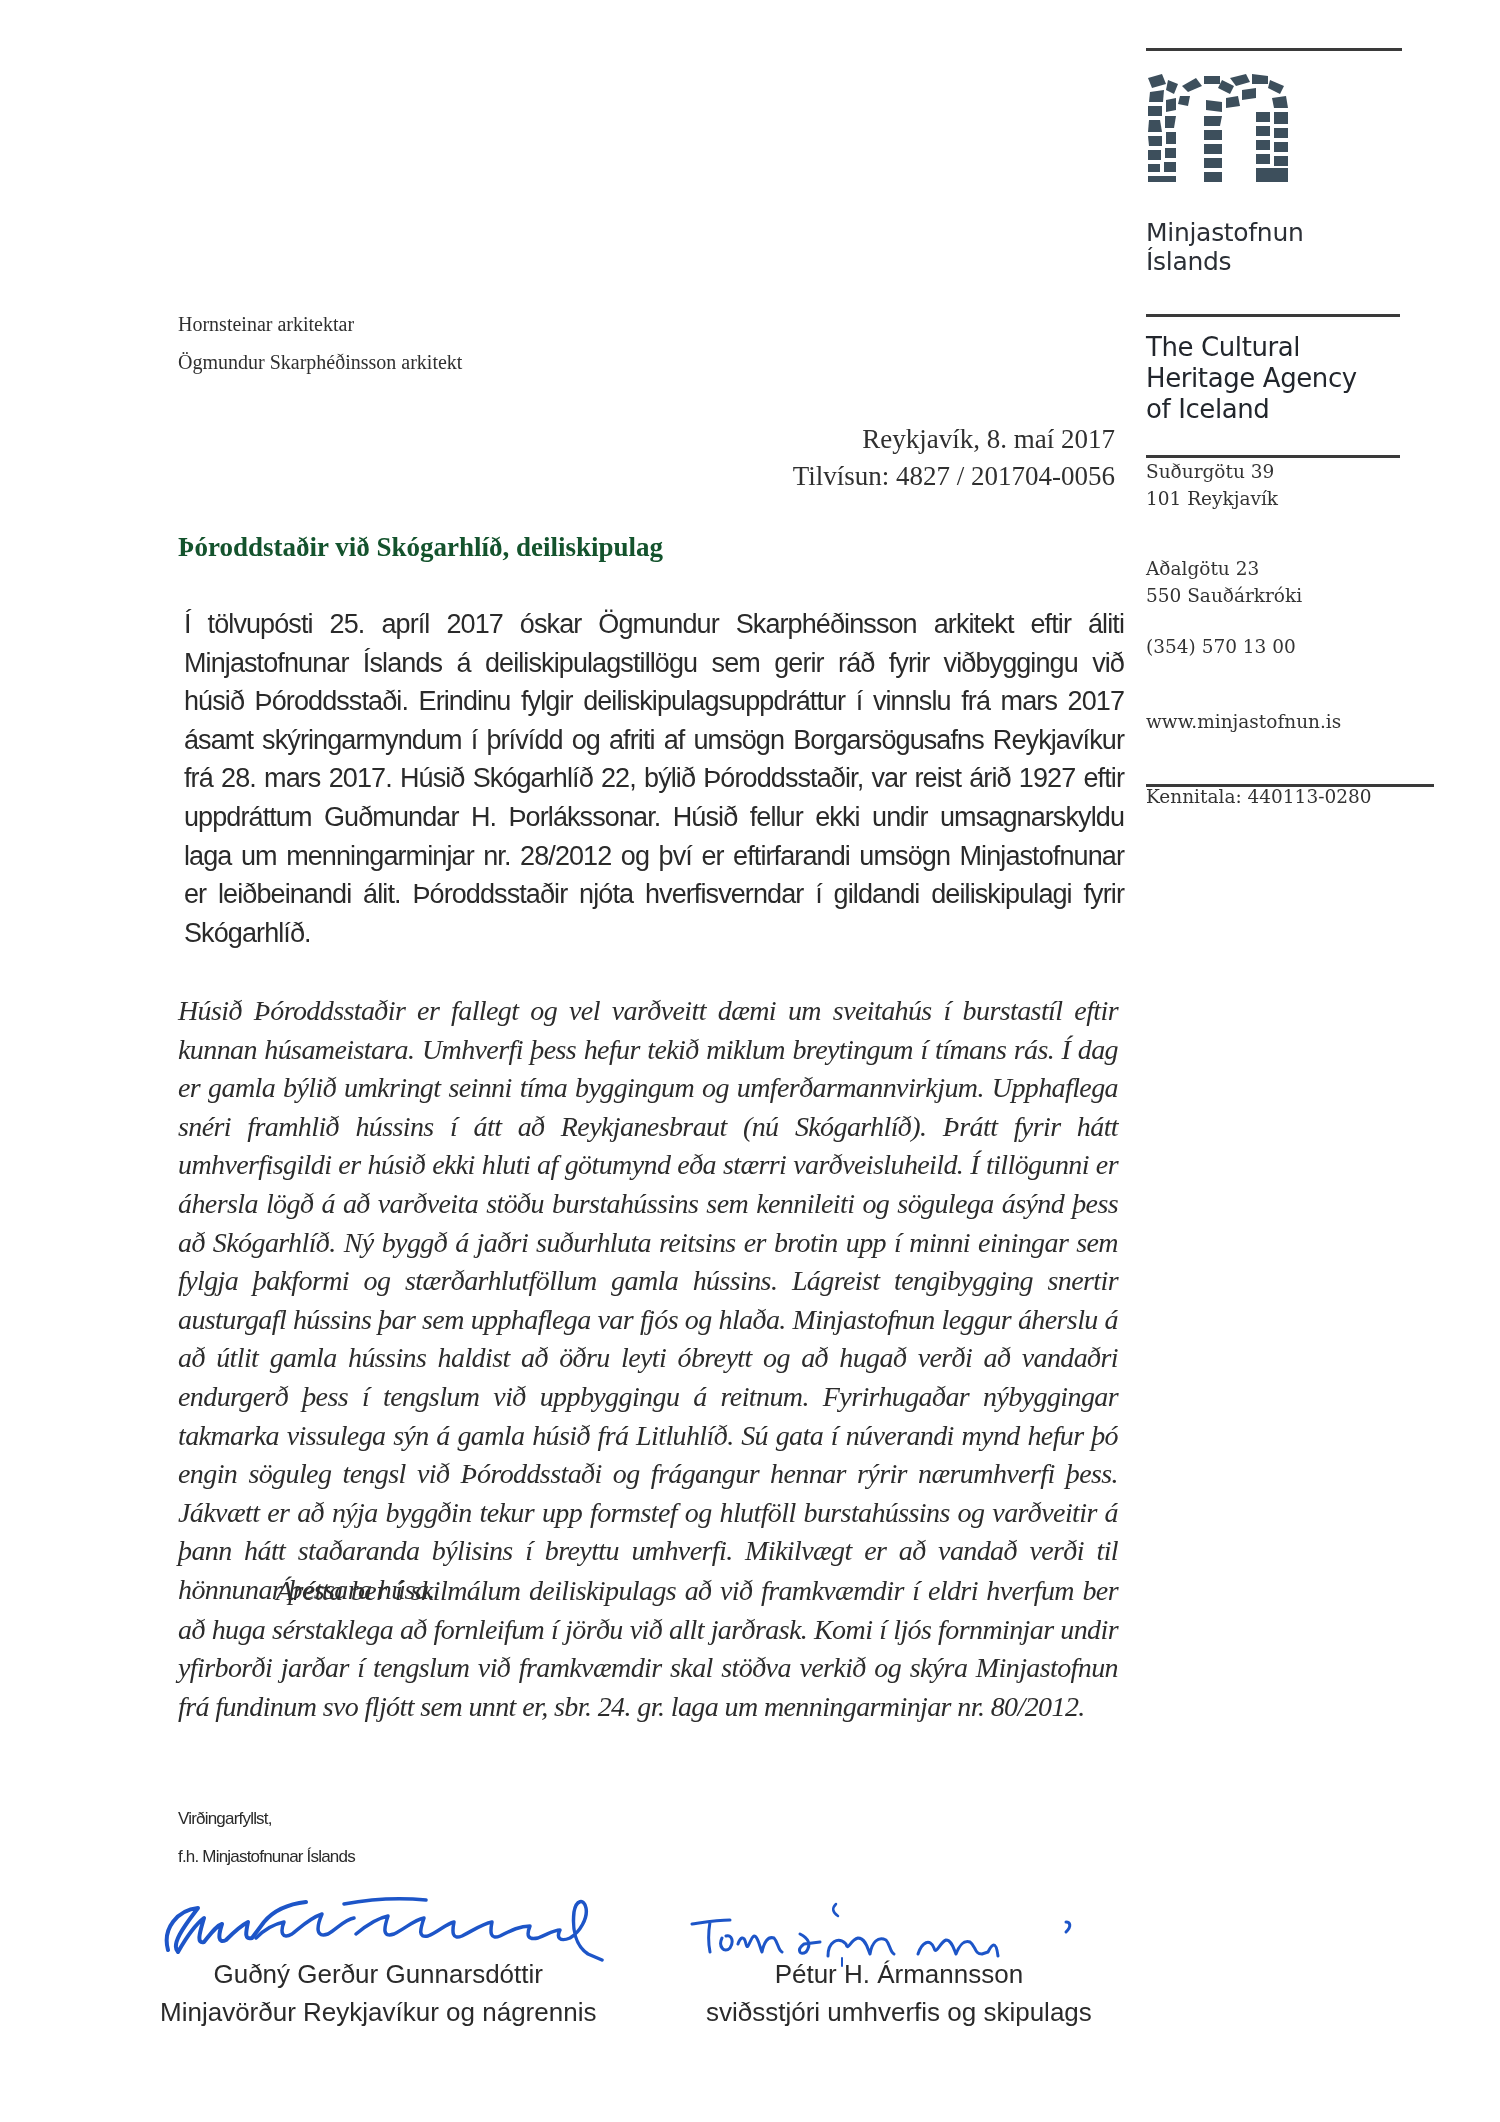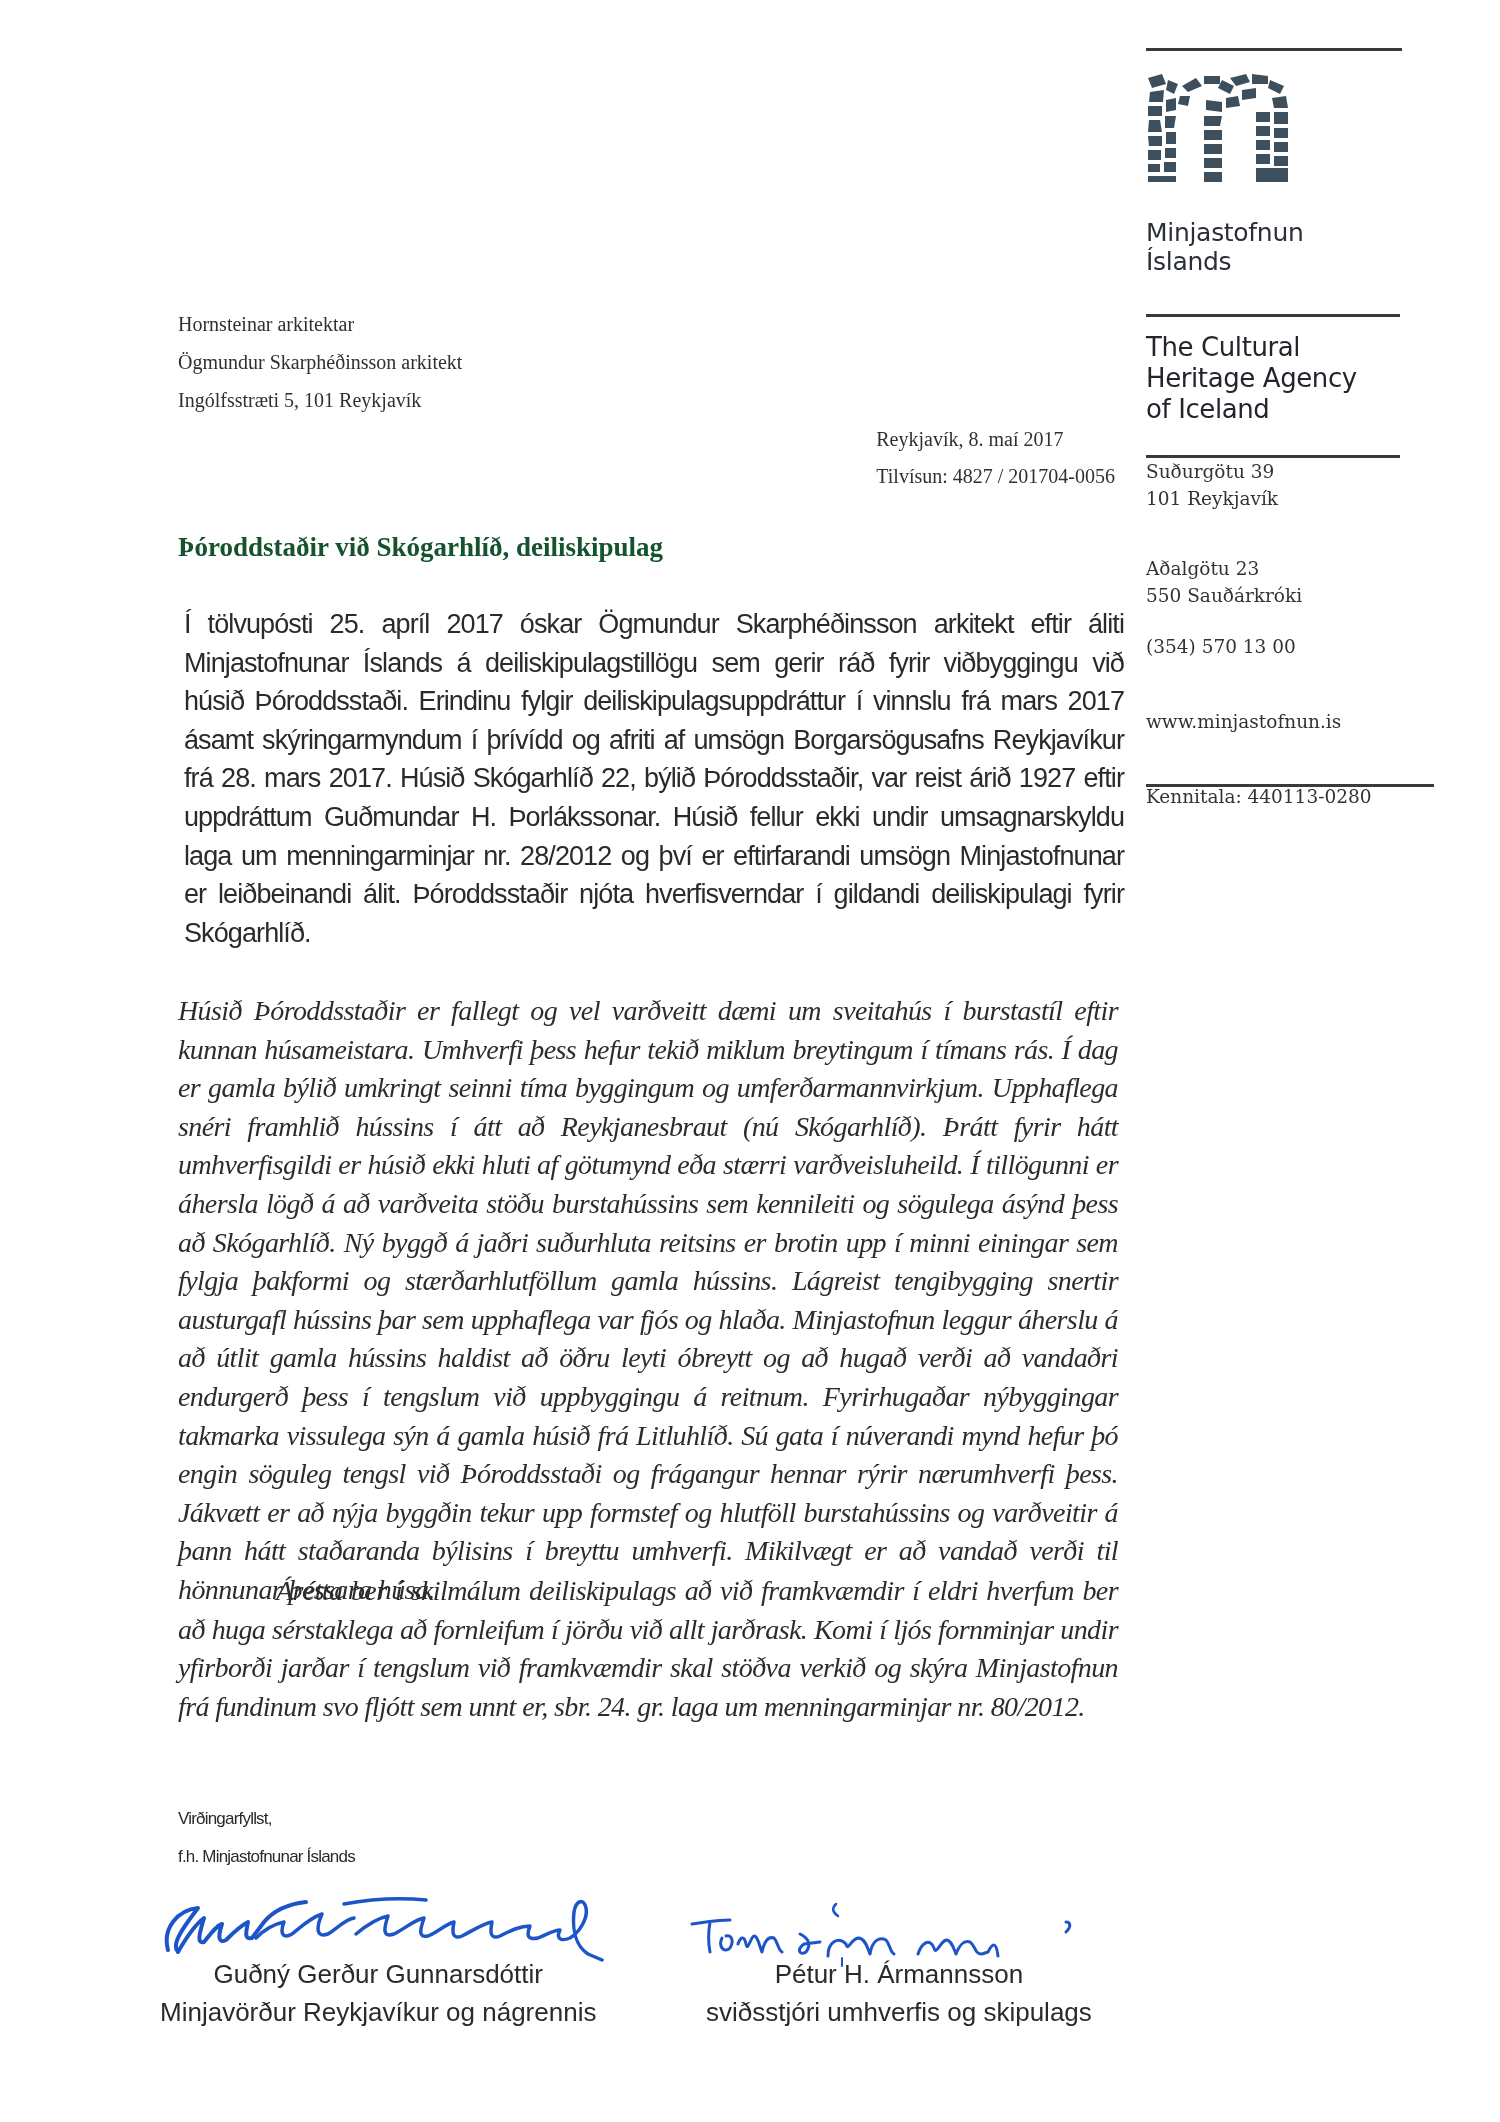--- a/index.html
+++ b/index.html
@@ -26,21 +26,21 @@
   .contact {
     left: 1146px; font-family: "DejaVu Serif", serif; font-size: 18.5px;
     line-height: 27px; color: #333;
   }
 
   
   .recipient {
     left: 178px; top: 305px; font-size: 20px; line-height: 38px; color: #303030;
   }
   .meta {
-    right: 385px; top: 421px; font-size: 20px; line-height: 37px; text-align: left; color: #303030;
+    right: 385px; top: 421px; font-size: 27px; line-height: 37px; text-align: right; color: #303030;
   }
   .subject {
     left: 178px; top: 532px; font-size: 27px; font-weight: bold; color: #14532d;
   }
 
   
   .body-para {
     left: 184px; width: 940px; font-family: "Liberation Sans Narrow", "Liberation Sans", sans-serif;
     font-size: 27px; line-height: 38.6px; text-align: justify; color: #2a2a2a;
     transform-origin: left top;
@@ -149,21 +149,20 @@
 </div>
 <div class="abs contact" style="top:633px;">(354) 570 13 00</div>
 <div class="abs contact" style="top:684px;margin-top:24px;">www.minjastofnun.is</div>
 <div class="abs contact" style="top:735px;margin-top:48px;">Kennitala: 440113-0280</div>
 
 <div class="rule" style="left:1146px; top:784px; width:288px;"></div>
 
 <div class="abs recipient">
   <div>Hornsteinar arkitektar</div>
   <div>Ögmundur Skarphéðinsson arkitekt</div>
-  <div>Ingólfsstræti 5, 101 Reykjavík</div>
 </div>
 
 <div class="abs meta">
   <div>Reykjavík, 8. maí 2017</div>
   <div>Tilvísun: 4827 / 201704-0056</div>
 </div>
 
 <div class="abs subject">Þóroddstaðir við Skógarhlíð, deiliskipulag</div>
 
 <div class="abs body-para p1">Í tölvupósti 25. apríl 2017 óskar Ögmundur Skarphéðinsson arkitekt eftir áliti Minjastofnunar Íslands á deiliskipulagstillögu sem gerir ráð fyrir viðbyggingu við húsið Þóroddsstaði. Erindinu fylgir deiliskipulagsuppdráttur í vinnslu frá mars 2017 ásamt skýringarmyndum í þrívídd og afriti af umsögn Borgarsögusafns Reykjavíkur frá 28. mars 2017. Húsið Skógarhlíð 22, býlið Þóroddsstaðir, var reist árið 1927 eftir uppdráttum Guðmundar H. Þorlákssonar. Húsið fellur ekki undir umsagnarskyldu laga um menningarminjar nr. 28/2012 og því er eftirfarandi umsögn Minjastofnunar er leiðbeinandi álit. Þóroddsstaðir njóta hverfisverndar í gildandi deiliskipulagi fyrir Skógarhlíð.</div>

